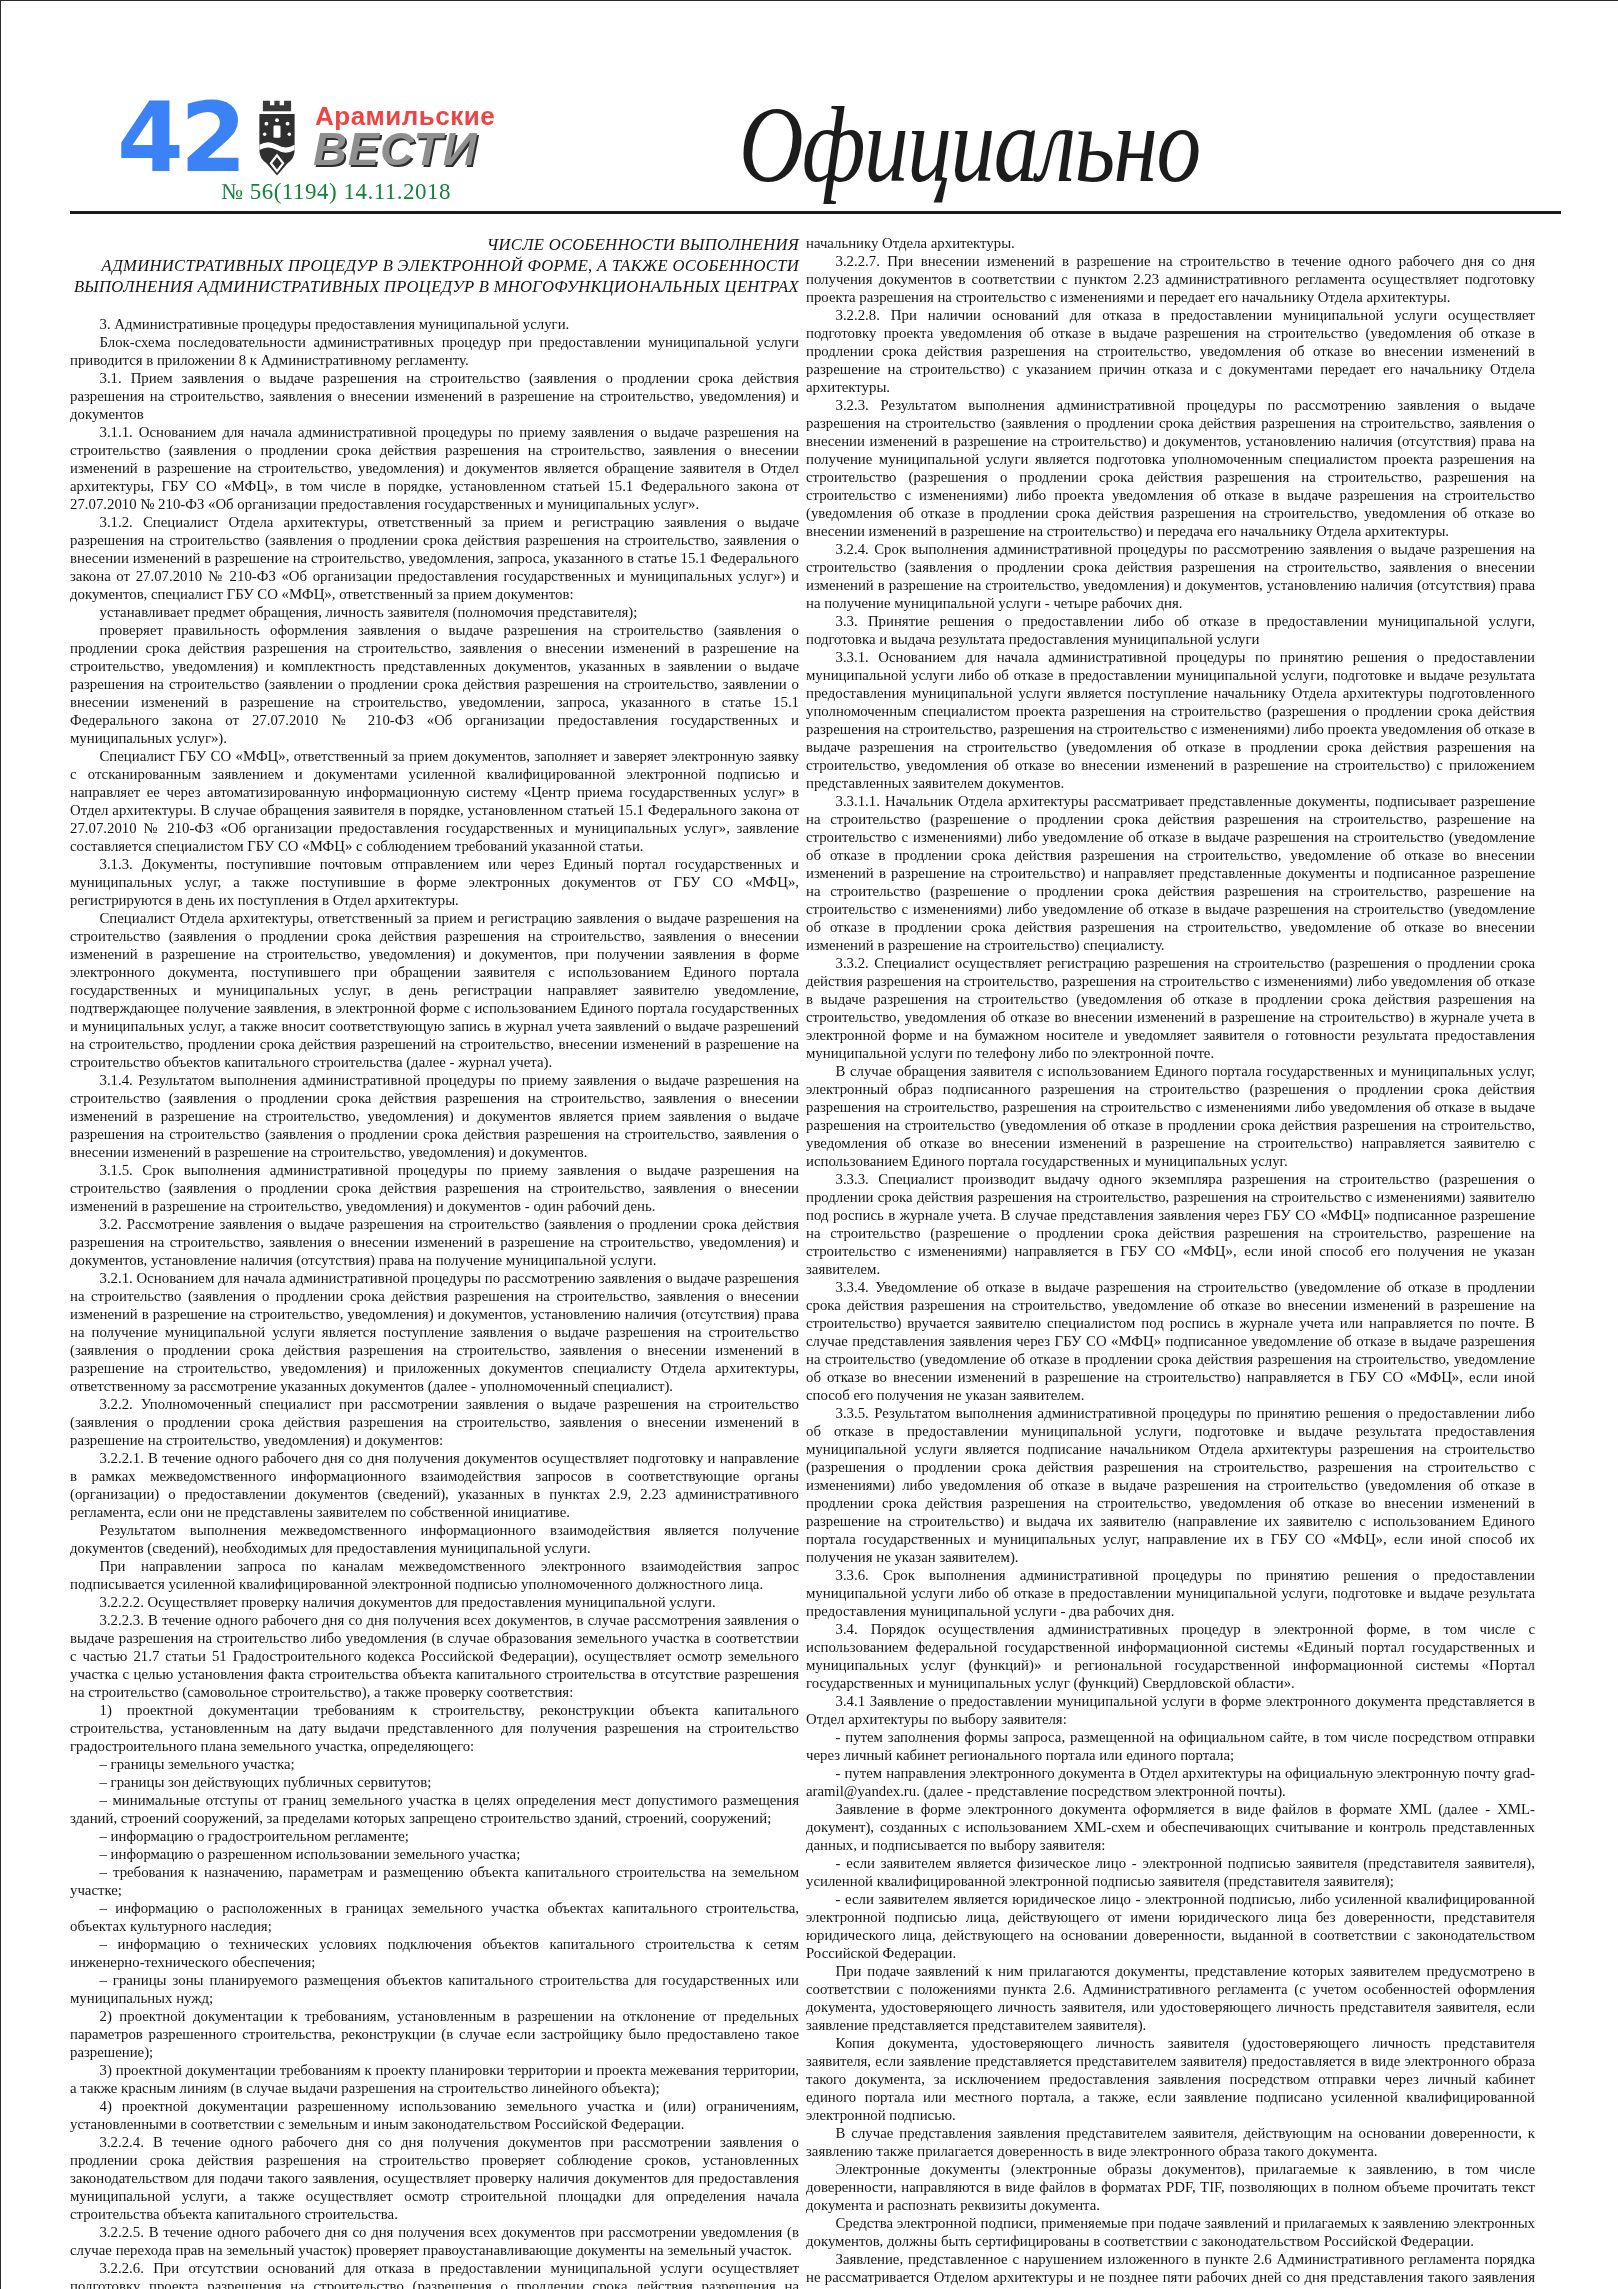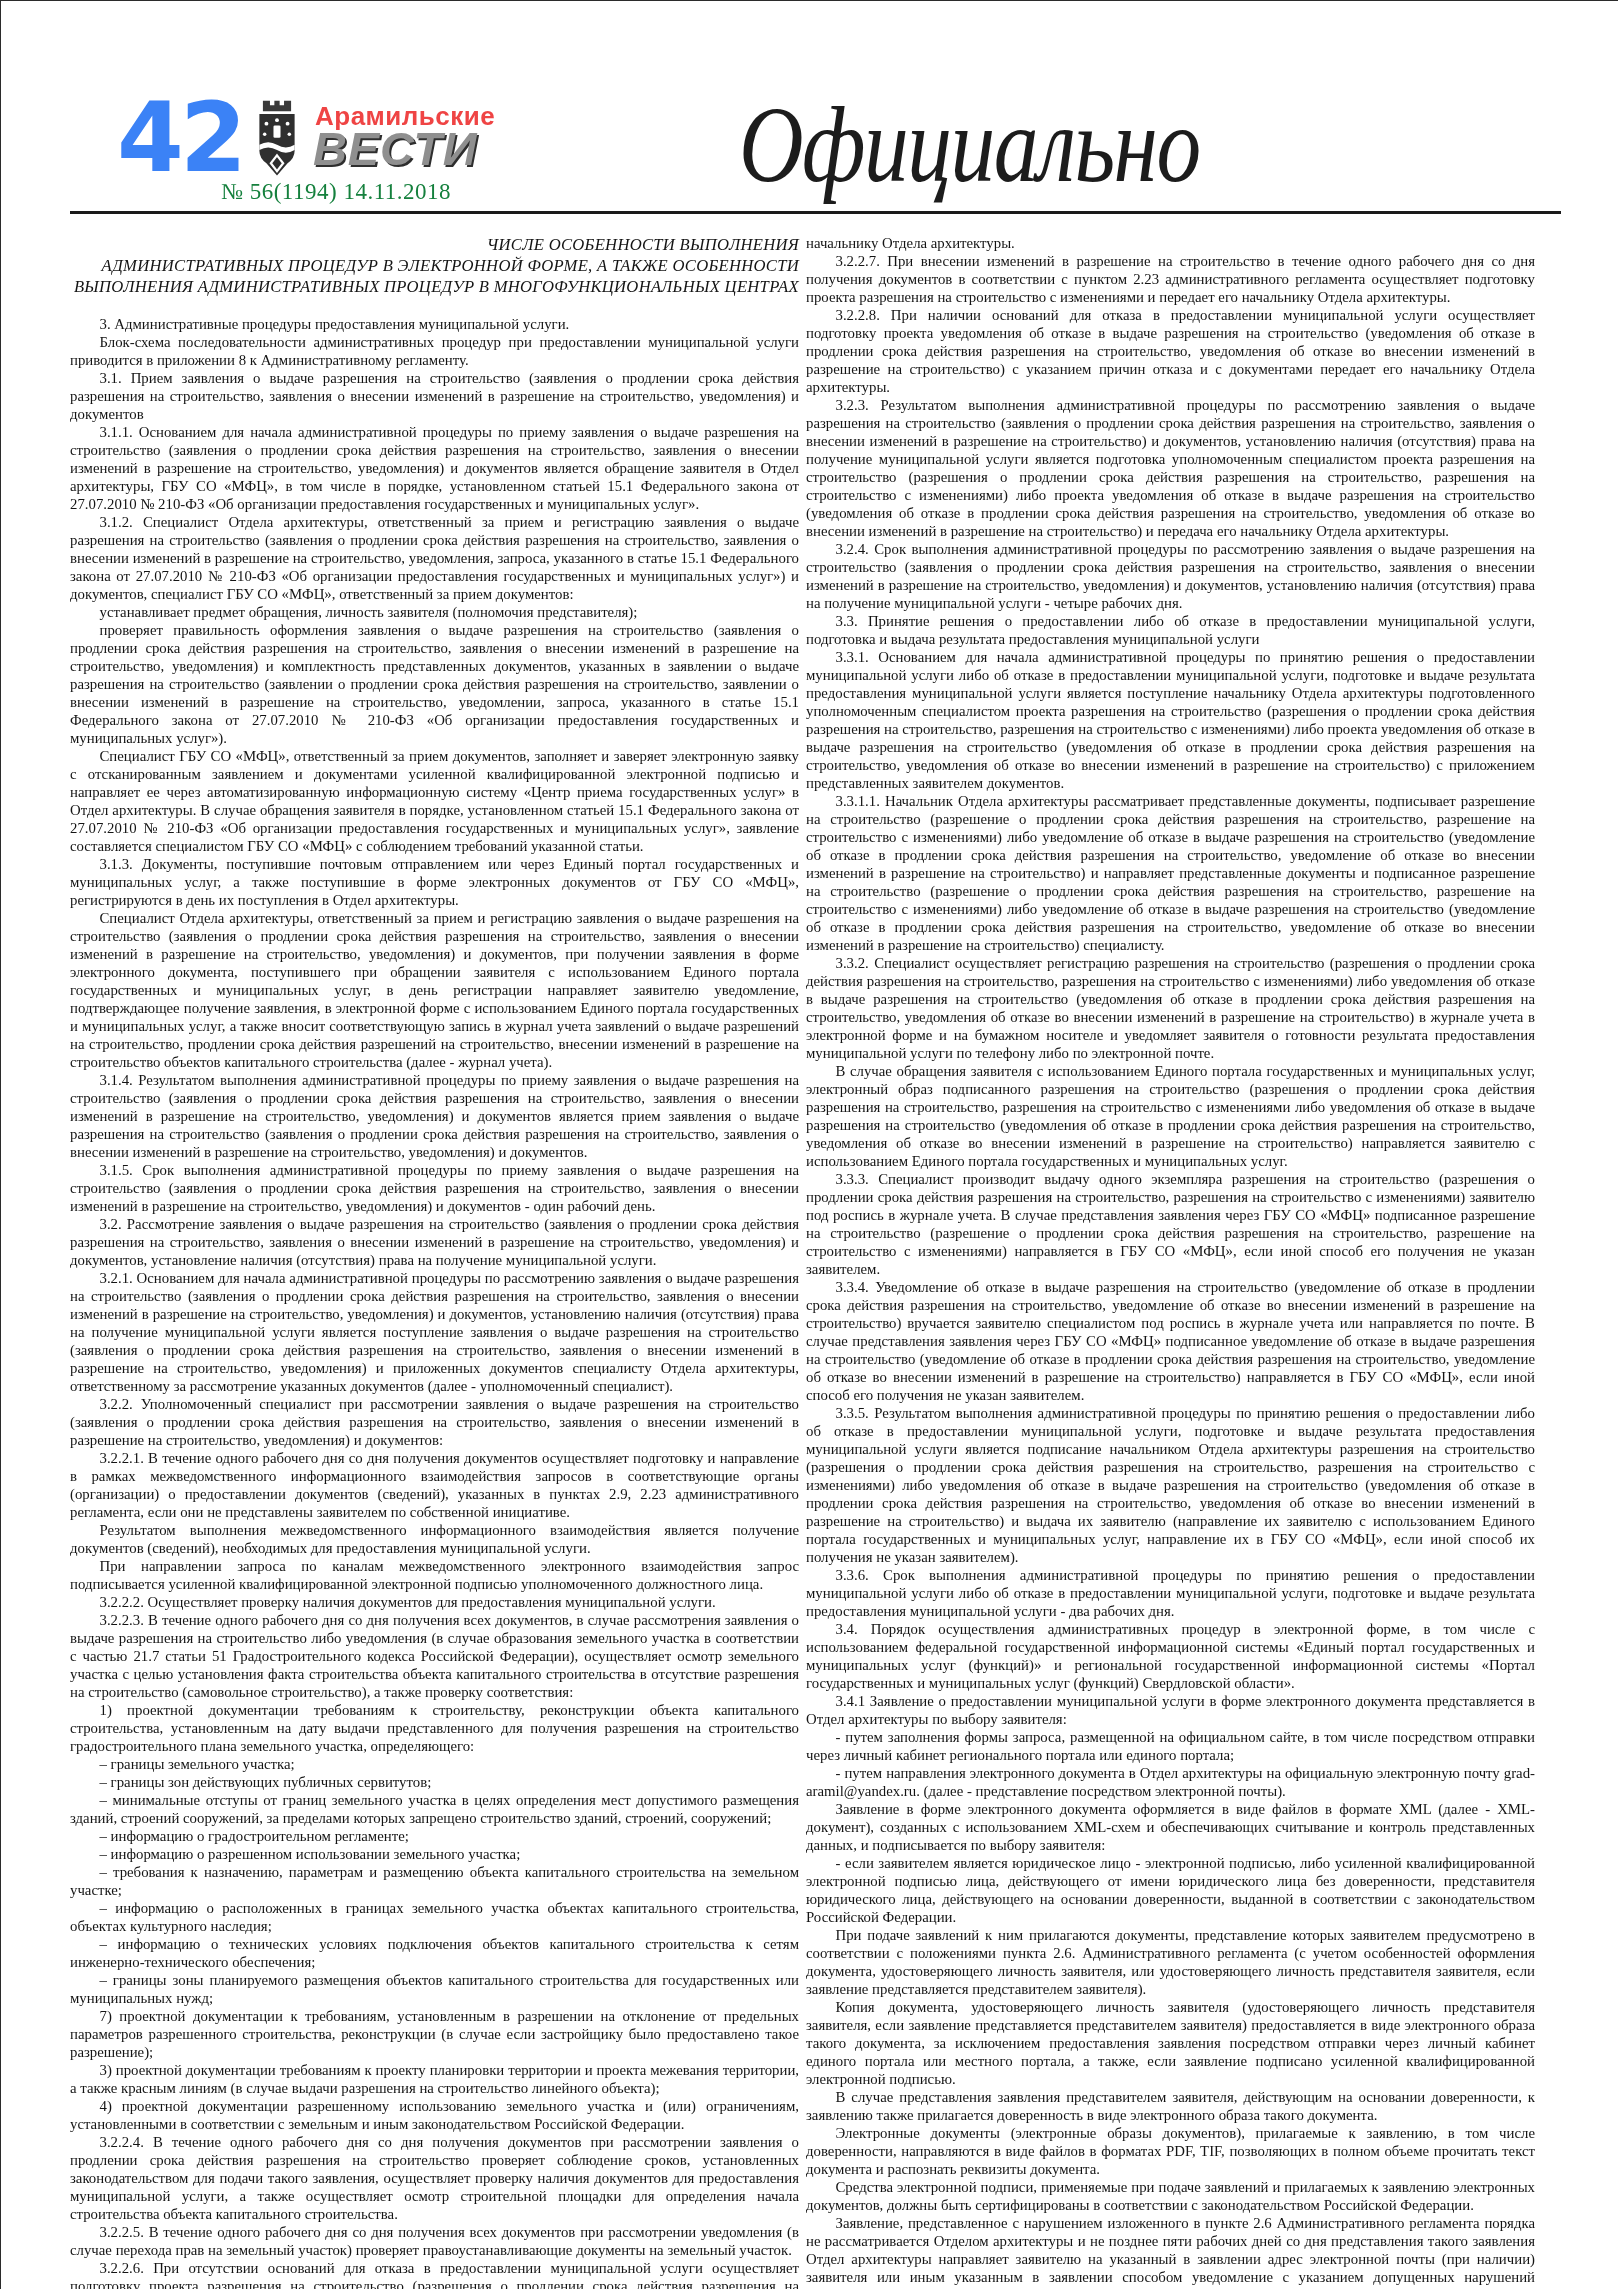--- a/index.html
+++ b/index.html
@@ -123,21 +123,21 @@
         <p>1) проектной документации требованиям к строительству, реконструкции объекта капитального строительства, установленным на дату выдачи представленного для получения разрешения на строительство градостроительного плана земельного участка, определяющего:</p>
         <p>– границы земельного участка;</p>
         <p>– границы зон действующих публичных сервитутов;</p>
         <p>– минимальные отступы от границ земельного участка в целях определения мест допустимого размещения зданий, строений сооружений, за пределами которых запрещено строительство зданий, строений, сооружений;</p>
         <p>– информацию о градостроительном регламенте;</p>
         <p>– информацию о разрешенном использовании земельного участка;</p>
         <p>– требования к назначению, параметрам и размещению объекта капитального строительства на земельном участке;</p>
         <p>– информацию о расположенных в границах земельного участка объектах капитального строительства, объектах культурного наследия;</p>
         <p>– информацию о технических условиях подключения объектов капитального строительства к сетям инженерно-технического обеспечения;</p>
         <p>– границы зоны планируемого размещения объектов капитального строительства для государственных или муниципальных нужд;</p>
-        <p>7) проектной документации к требованиям, установленным в разрешении на отклонение от предельных параметров разрешенного строительства, реконструкции (в случае если застройщику было предоставлено такое разрешение);</p>
+        <p>2) проектной документации к требованиям, установленным в разрешении на отклонение от предельных параметров разрешенного строительства, реконструкции (в случае если застройщику было предоставлено такое разрешение);</p>
         <p>3) проектной документации требованиям к проекту планировки территории и проекта межевания территории, а также красным линиям (в случае выдачи разрешения на строительство линейного объекта);</p>
         <p>4) проектной документации разрешенному использованию земельного участка и (или) ограничениям, установленными в соответствии с земельным и иным законодательством Российской Федерации.</p>
         <p>3.2.2.4. В течение одного рабочего дня со дня получения документов при рассмотрении заявления о продлении срока действия разрешения на строительство проверяет соблюдение сроков, установленных законодательством для подачи такого заявления, осуществляет проверку наличия документов для предоставления муниципальной услуги, а также осуществляет осмотр строительной площадки для определения начала строительства объекта капитального строительства.</p>
         <p>3.2.2.5. В течение одного рабочего дня со дня получения всех документов при рассмотрении уведомления (в случае перехода прав на земельный участок) проверяет правоустанавливающие документы на земельный участок.</p>
         <p>3.2.2.6. При отсутствии оснований для отказа в предоставлении муниципальной услуги осуществляет подготовку проекта разрешения на строительство (разрешения о продлении срока действия разрешения на строительство, разрешения на строительство с изменениями) и с документами передает его</p>
       </div>
   </div>
 
   <div class="col col-right">
     <div id="right-paras">
@@ -153,20 +153,21 @@
         <p>В случае обращения заявителя с использованием Единого портала государственных и муниципальных услуг, электронный образ подписанного разрешения на строительство (разрешения о продлении срока действия разрешения на строительство, разрешения на строительство с изменениями либо уведомления об отказе в выдаче разрешения на строительство (уведомления об отказе в продлении срока действия разрешения на строительство, уведомления об отказе во внесении изменений в разрешение на строительство) направляется заявителю с использованием Единого портала государственных и муниципальных услуг.</p>
         <p>3.3.3. Специалист производит выдачу одного экземпляра разрешения на строительство (разрешения о продлении срока действия разрешения на строительство, разрешения на строительство с изменениями) заявителю под роспись в журнале учета. В случае представления заявления через ГБУ СО «МФЦ» подписанное разрешение на строительство (разрешение о продлении срока действия разрешения на строительство, разрешение на строительство с изменениями) направляется в ГБУ СО «МФЦ», если иной способ его получения не указан заявителем.</p>
         <p>3.3.4. Уведомление об отказе в выдаче разрешения на строительство (уведомление об отказе в продлении срока действия разрешения на строительство, уведомление об отказе во внесении изменений в разрешение на строительство) вручается заявителю специалистом под роспись в журнале учета или направляется по почте. В случае представления заявления через ГБУ СО «МФЦ» подписанное уведомление об отказе в выдаче разрешения на строительство (уведомление об отказе в продлении срока действия разрешения на строительство, уведомление об отказе во внесении изменений в разрешение на строительство) направляется в ГБУ СО «МФЦ», если иной способ его получения не указан заявителем.</p>
         <p>3.3.5. Результатом выполнения административной процедуры по принятию решения о предоставлении либо об отказе в предоставлении муниципальной услуги, подготовке и выдаче результата предоставления муниципальной услуги является подписание начальником Отдела архитектуры разрешения на строительство (разрешения о продлении срока действия разрешения на строительство, разрешения на строительство с изменениями) либо уведомления об отказе в выдаче разрешения на строительство (уведомления об отказе в продлении срока действия разрешения на строительство, уведомления об отказе во внесении изменений в разрешение на строительство) и выдача их заявителю (направление их заявителю с использованием Единого портала государственных и муниципальных услуг, направление их в ГБУ СО «МФЦ», если иной способ их получения не указан заявителем).</p>
         <p>3.3.6. Срок выполнения административной процедуры по принятию решения о предоставлении муниципальной услуги либо об отказе в предоставлении муниципальной услуги, подготовке и выдаче результата предоставления муниципальной услуги - два рабочих дня.</p>
         <p>3.4. Порядок осуществления административных процедур в электронной форме, в том числе с использованием федеральной государственной информационной системы «Единый портал государственных и муниципальных услуг (функций)» и региональной государственной информационной системы «Портал государственных и муниципальных услуг (функций) Свердловской области».</p>
         <p>3.4.1 Заявление о предоставлении муниципальной услуги в форме электронного документа представляется в Отдел архитектуры по выбору заявителя:</p>
         <p>- путем заполнения формы запроса, размещенной на официальном сайте, в том числе посредством отправки через личный кабинет регионального портала или единого портала;</p>
         <p>- путем направления электронного документа в Отдел архитектуры на официальную электронную почту grad-aramil@yandex.ru. (далее - представление посредством электронной почты).</p>
         <p>Заявление в форме электронного документа оформляется в виде файлов в формате XML (далее - XML-документ), созданных с использованием XML-схем и обеспечивающих считывание и контроль представленных данных, и подписывается по выбору заявителя:</p>
+        <p>- если заявителем является физическое лицо - электронной подписью заявителя (представителя заявителя), усиленной квалифицированной электронной подписью заявителя (представителя заявителя);</p>
         <p>- если заявителем является юридическое лицо - электронной подписью, либо усиленной квалифицированной электронной подписью лица, действующего от имени юридического лица без доверенности, представителя юридического лица, действующего на основании доверенности, выданной в соответствии с законодательством Российской Федерации.</p>
         <p>При подаче заявлений к ним прилагаются документы, представление которых заявителем предусмотрено в соответствии с положениями пункта 2.6. Административного регламента (с учетом особенностей оформления документа, удостоверяющего личность заявителя, или удостоверяющего личность представителя заявителя, если заявление представляется представителем заявителя).</p>
         <p>Копия документа, удостоверяющего личность заявителя (удостоверяющего личность представителя заявителя, если заявление представляется представителем заявителя) предоставляется в виде электронного образа такого документа, за исключением предоставления заявления посредством отправки через личный кабинет единого портала или местного портала, а также, если заявление подписано усиленной квалифицированной электронной подписью.</p>
         <p>В случае представления заявления представителем заявителя, действующим на основании доверенности, к заявлению также прилагается доверенность в виде электронного образа такого документа.</p>
         <p>Электронные документы (электронные образы документов), прилагаемые к заявлению, в том числе доверенности, направляются в виде файлов в форматах PDF, TIF, позволяющих в полном объеме прочитать текст документа и распознать реквизиты документа.</p>
         <p>Средства электронной подписи, применяемые при подаче заявлений и прилагаемых к заявлению электронных документов, должны быть сертифицированы в соответствии с законодательством Российской Федерации.</p>
         <p>Заявление, представленное с нарушением изложенного в пункте 2.6 Административного регламента порядка не рассматривается Отделом архитектуры и не позднее пяти рабочих дней со дня представления такого заявления Отдел архитектуры направляет заявителю на указанный в заявлении адрес электронной почты (при наличии) заявителя или иным указанным в заявлении способом уведомление с указанием допущенных нарушений требований, в соответствии с которыми должно быть представлено заявление.</p>
       </div>
   </div>
 

